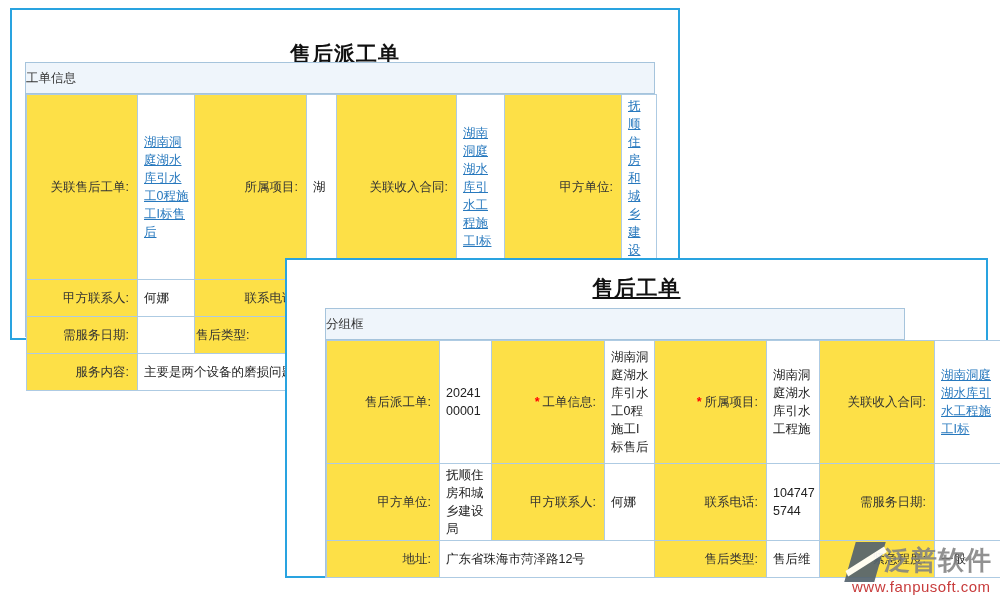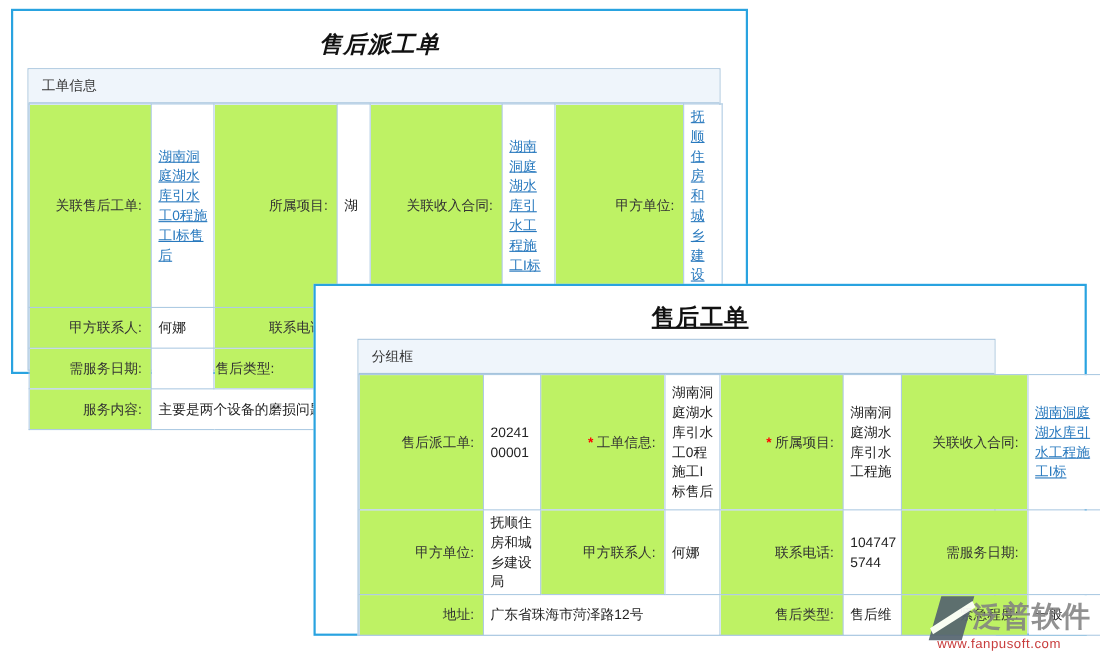--- a/index.html
+++ b/index.html
@@ -4,47 +4,47 @@
 <style>
   * { box-sizing: border-box; margin: 0; padding: 0; }
   html, body { width: 1000px; height: 600px; background: #ffffff; overflow: hidden; }
   body { position: relative; font-family: "Liberation Sans", "DejaVu Sans", sans-serif; font-size: 12.5px; color: #333; }
 
   .window { position: absolute; background: #ffffff; border: 2px solid #29A3E0; }
   .window-back  { left: 10px;  top: 8px;   width: 670px; height: 332px; }
   .window-front { left: 285px; top: 258px; width: 703px; height: 320px; }
 
   .win-title { text-align: center; font-size: 21px; font-weight: 700; color: #111; letter-spacing: 1px; }
-  .window-back  .win-title { margin-top: 16px; font-style: italic; }
+  .window-back  .win-title { margin-top: 30px; }
   .window-front .win-title { margin-top: 14px; text-decoration: underline; }
 
   .fieldset { position: absolute; border: 1px solid #A6C4DC; background: #fff; }
   .window-back  .fieldset { left: 13px; top: 52px; width: 630px; height: 275px; }
   .window-front .fieldset { left: 13px; top: 48px; width: 580px; height: 270px; margin-left: 25px; }
 
-  .fs-header { height: 31px; line-height: 31px; background: #EFF5FB; border-bottom: 1px solid #A6C4DC; padding-left: 12px; color: #333; }
+  .fs-header { height: 31px; line-height: 31px; background: #EFF5FB; border-bottom: 1px solid #A6C4DC; color: #333; }
 
   table.grid { border-collapse: collapse; table-layout: fixed; width: 100%; }
   table.grid td { border: 1px solid #AECBE3; vertical-align: middle; overflow: hidden; line-height: 18px; }
-  td.lb { background: #bef264; text-align: right; padding: 2px 8px 2px 2px; color: #333; }
+  td.lb { background: #fde047; text-align: right; padding: 2px 8px 2px 2px; color: #333; }
   td.lb.left { text-align: left; padding: 2px 2px 2px 1px; }
   td.vl { background: #ffffff; text-align: left; padding: 2px 4px 2px 6px; color: #222; word-break: break-all; }
   tr.h128 td { height: 128px; }
   tr.h123 td { height: 123px; }
   tr.h74  td { height: 74px; }
   tr.h37  td { height: 37px; }
 
   a.link { color: #2879BE; text-decoration: underline; cursor: pointer; word-break: break-all; }
   .req { color: #FF0000; margin-right: 3px; font-weight: 700; }
 
   .watermark { position: absolute; left: 808px; top: 536px; width: 172px; height: 62px; z-index: 50; pointer-events: none; }
   .wm-logo { position: absolute; left: 42px; top: 6px; width: 30px; height: 40px; background: #55646F; transform: skewX(-16deg); opacity: 0.92; }
   .wm-logo::after { content: ""; position: absolute; left: -4px; top: 16px; width: 40px; height: 7px; background: #ffffff; transform: rotate(-38deg); }
   .wm-brand { position: absolute; left: 76px; top: 7px; font-size: 26px; font-weight: 700; color: rgba(130,130,130,0.88); letter-spacing: 1px; white-space: nowrap; }
-  .wm-url { position: absolute; left: 44px; top: 42px; font-size: 12px; color: #C83C3C; letter-spacing: 0.5px; white-space: nowrap; }
+  .wm-url { position: absolute; left: 44px; top: 42px; font-size: 15px; color: #C83C3C; letter-spacing: 0.5px; white-space: nowrap; }
 </style>
 </head>
 <body>
 
 <div class="window window-back">
   <div class="win-title">售后派工单</div>
 
   <div class="fieldset">
     <div class="fs-header">工单信息</div>
 

